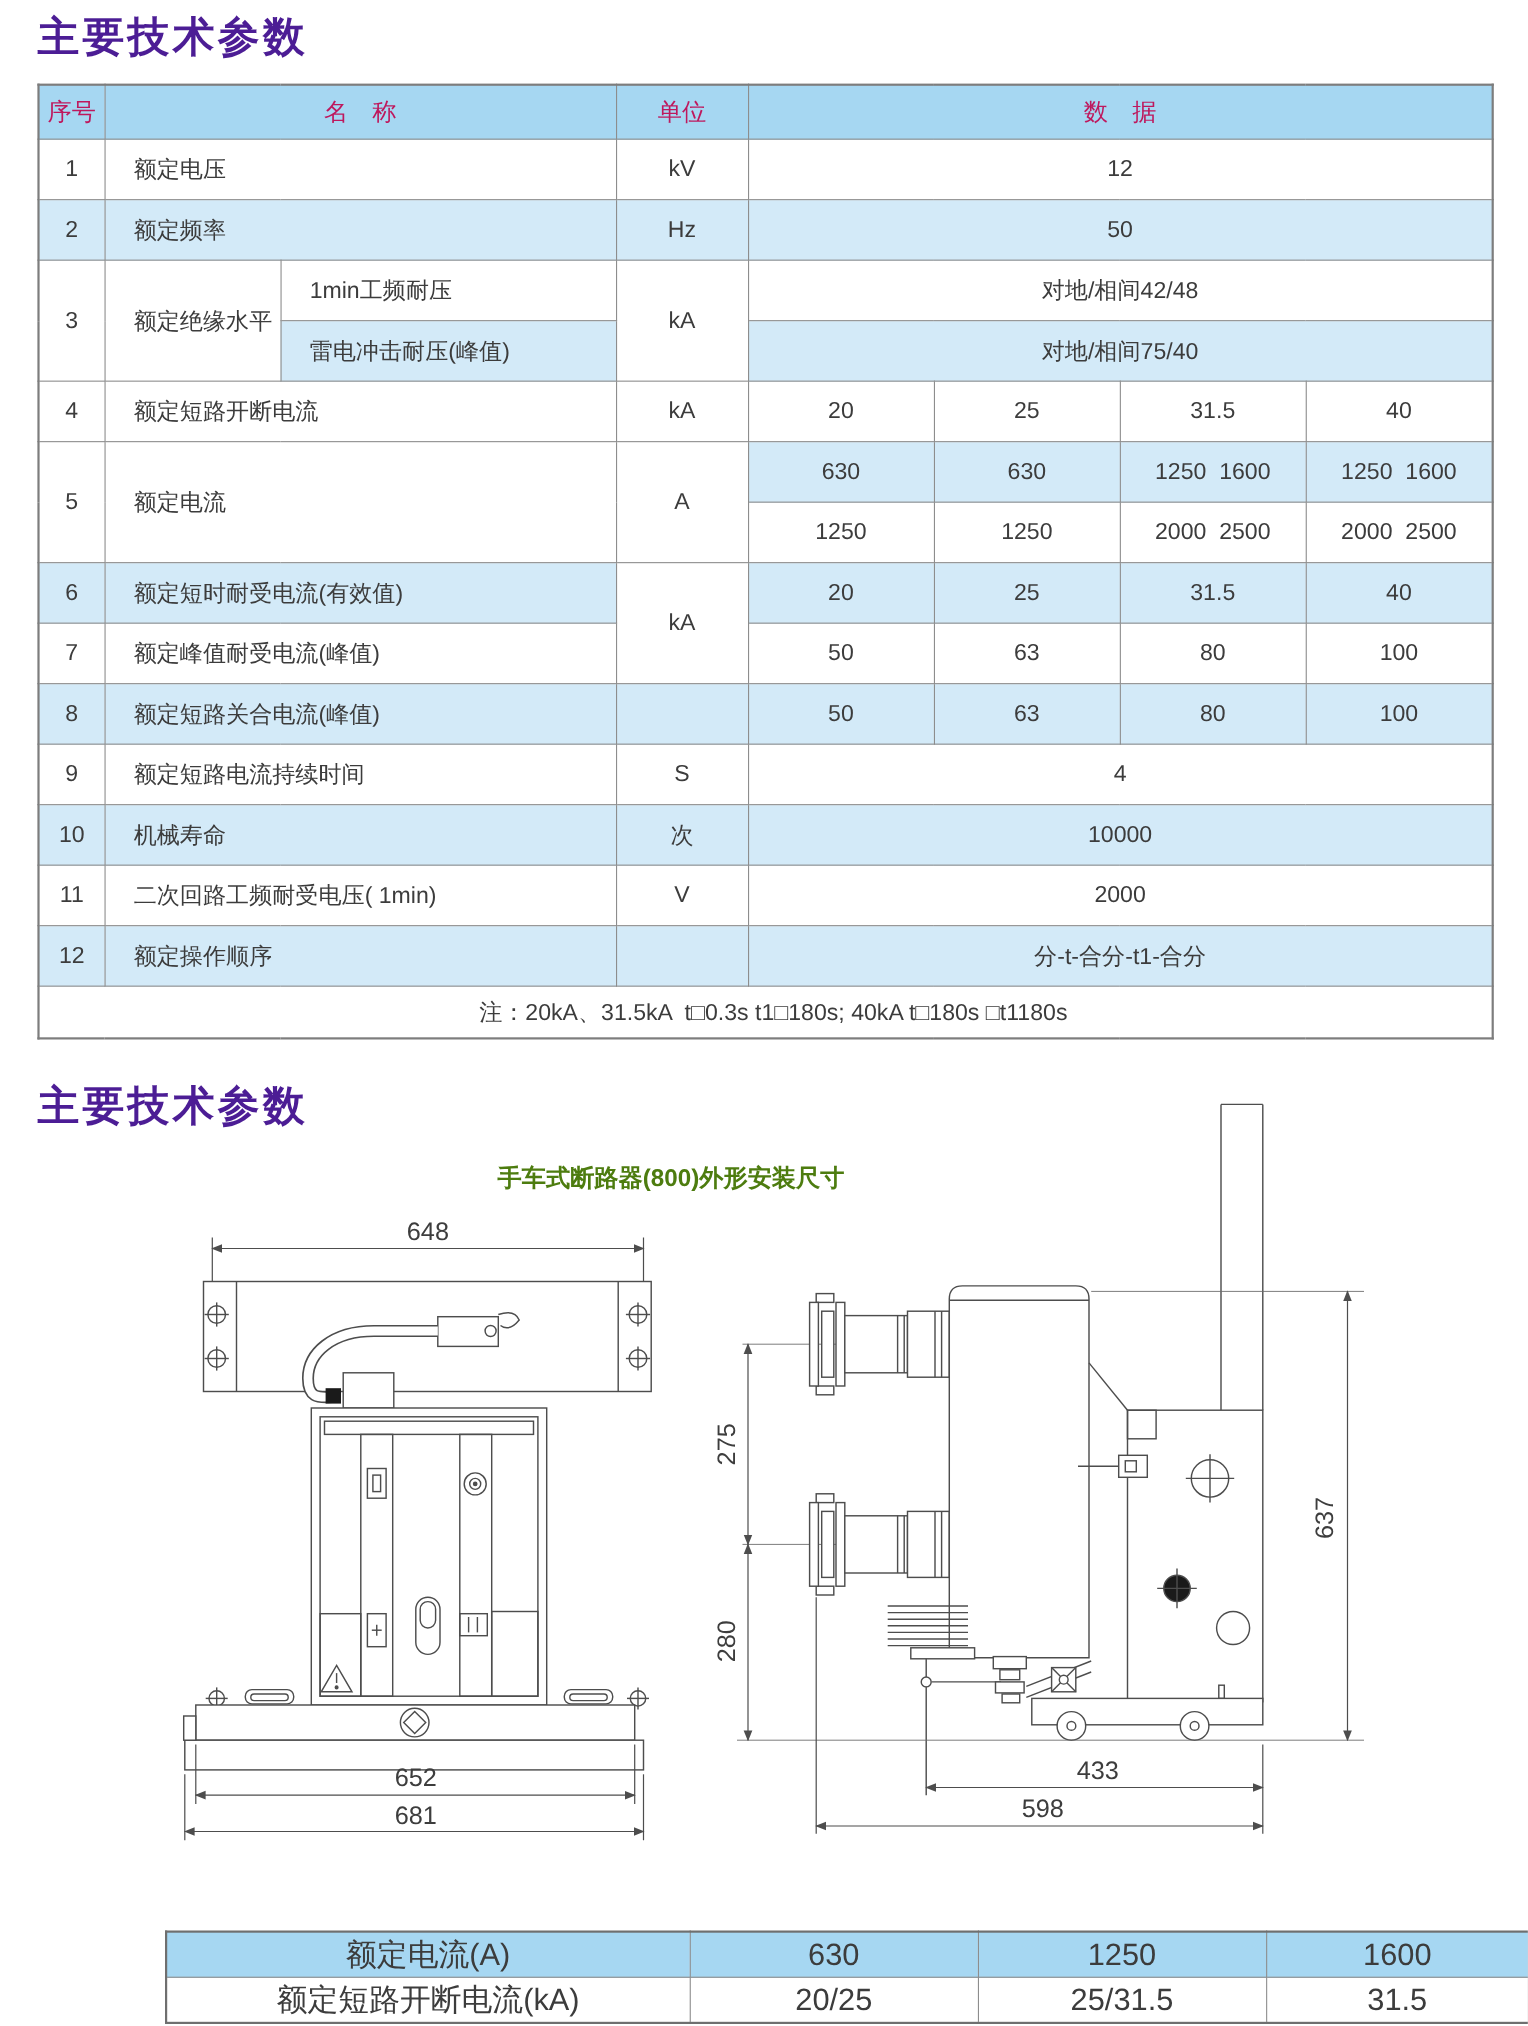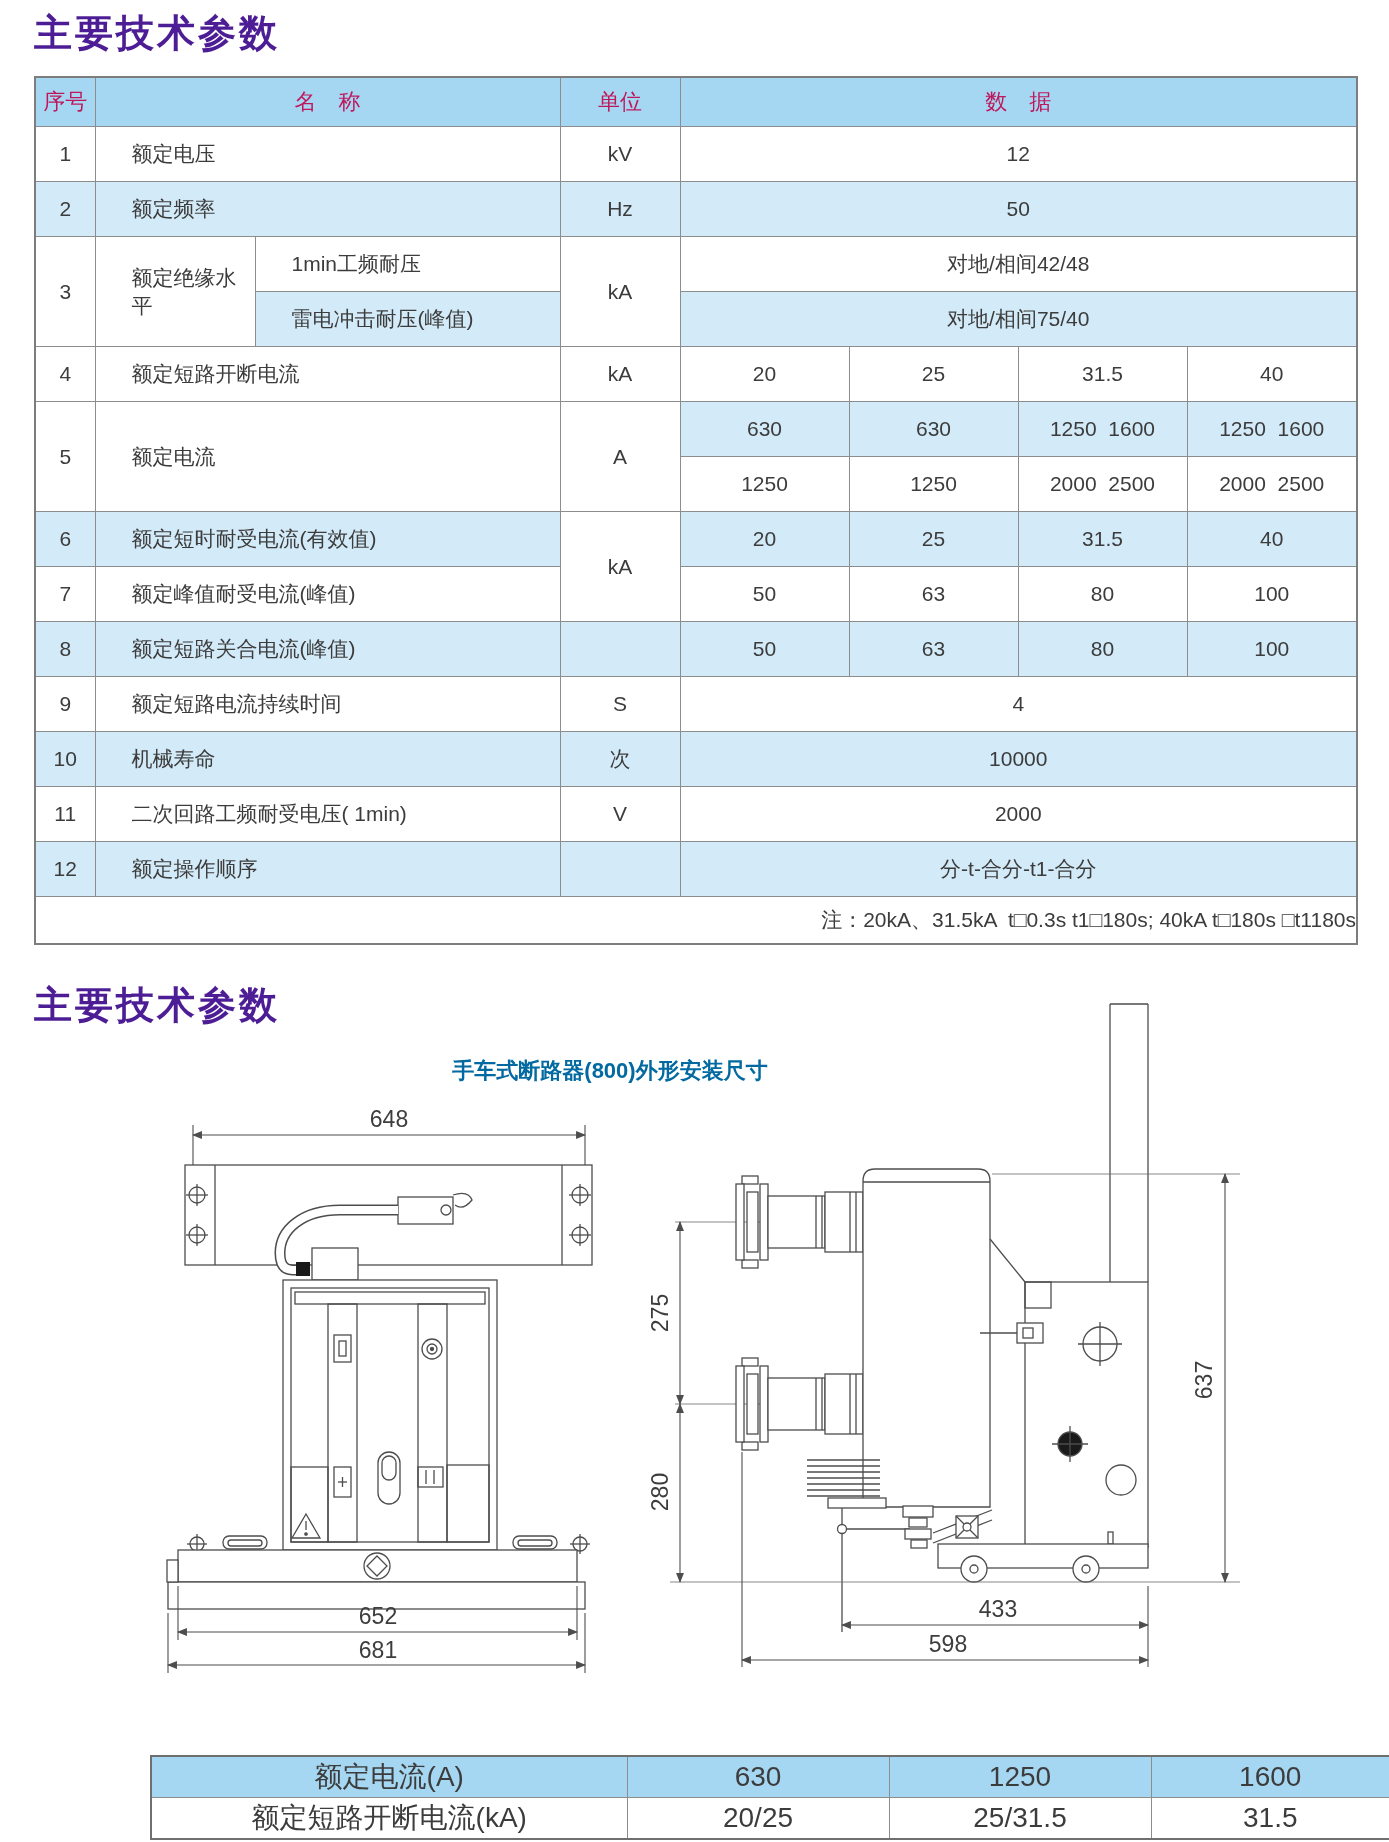--- a/index.html
+++ b/index.html
@@ -3,30 +3,30 @@
 <meta charset="utf-8">
 <style>
   html,body{margin:0;padding:0;background:#fff;}
   .page{position:relative;width:1389px;height:1842px;background:#fff;overflow:hidden;
         font-family:"Liberation Sans",sans-serif;color:#3c3c3c;}
   .sec-title{position:absolute;left:34px;margin:0;font-size:38px;font-weight:bold;
              color:#4c1d95;letter-spacing:3px;}
   #t1{top:8px;}
   #t2{top:980px;}
   .caption{position:absolute;top:1056px;left:120px;width:980px;text-align:center;
-           font-size:22px;font-weight:bold;color:#0369a1;}
+           font-size:22px;font-weight:bold;color:#4d7c0f;}
   
   table.spec{position:absolute;left:34px;top:76px;width:1322px;border-collapse:collapse;
              table-layout:fixed;border:2px solid #7d7d7d;}
   table.spec td{border:1px solid #8d8d8d;height:54px;font-size:21px;text-align:center;
                 vertical-align:middle;white-space:pre-wrap;padding:0;}
   table.spec tr.hd td{background:#a6d7f2;height:48px;font-size:22px;color:#be185d;}
-  table.spec td.nm{text-align:left;padding-left:36px;}
+  table.spec td.nm{text-align:left;padding-left:26px;}
   table.spec td.bl{background:#d3eaf8;}
-  table.spec td.note{height:46px;text-align:right;padding-left:14px;font-size:21px;background:#fff;}
+  table.spec td.note{height:46px;text-align:center;padding-left:14px;font-size:21px;background:#fff;}
   
   table.rating{position:absolute;left:150px;top:1755px;width:1239px;border-collapse:collapse;
                table-layout:fixed;border:2px solid #6f6f6f;}
   table.rating td{border:1px solid #8d8d8d;height:38px;font-size:28px;text-align:center;
                   vertical-align:middle;color:#3c3c3c;}
   table.rating tr.hd td{background:#a6d7f2;}
   
   svg.drw{position:absolute;}
   svg.drw .ln{stroke:#4d4d4d;stroke-width:1.3;fill:none;}
   svg.drw .wh{fill:#fff;}

